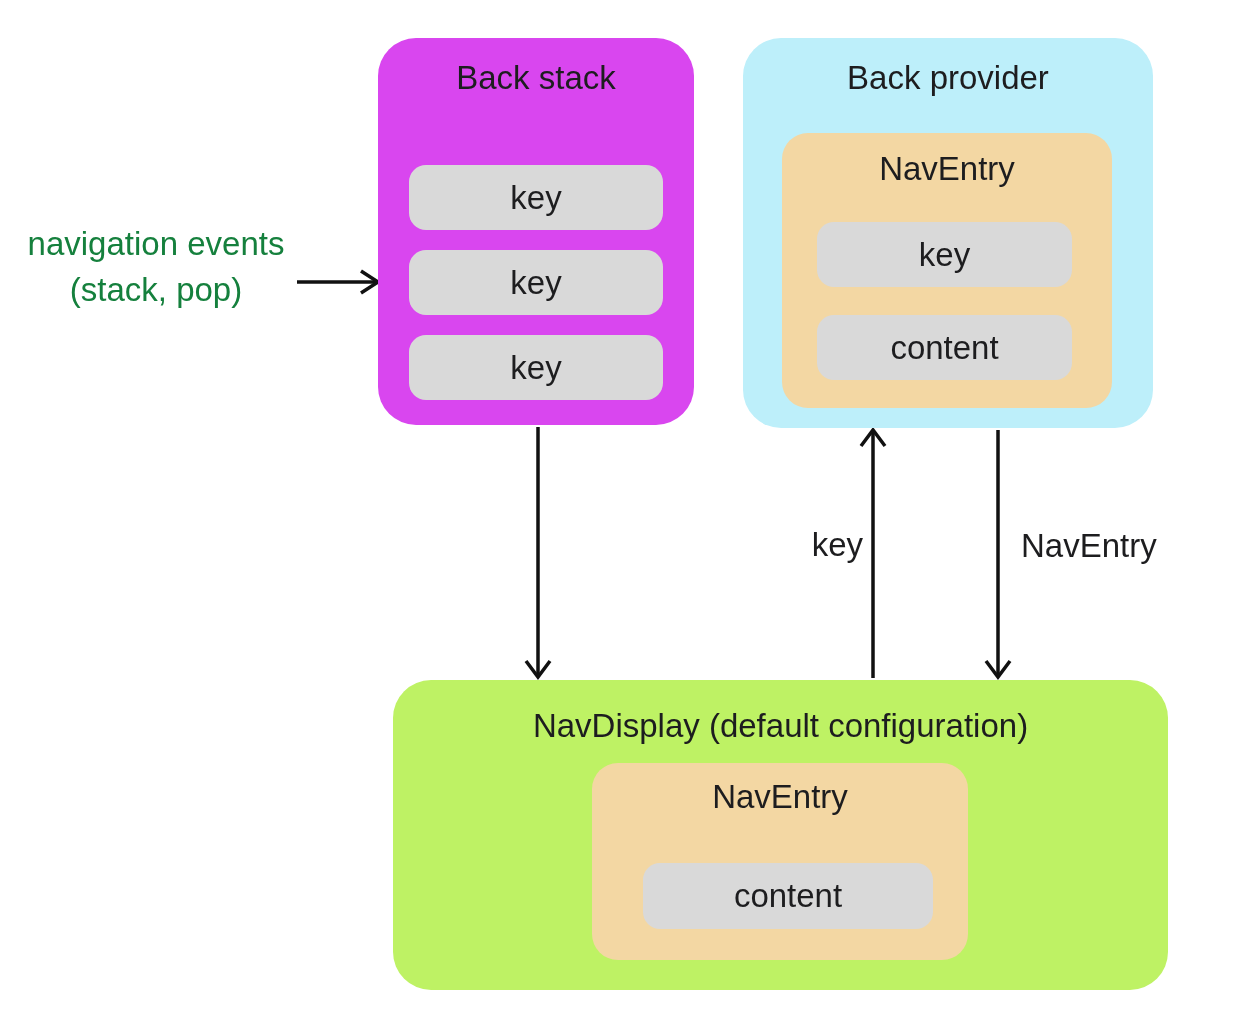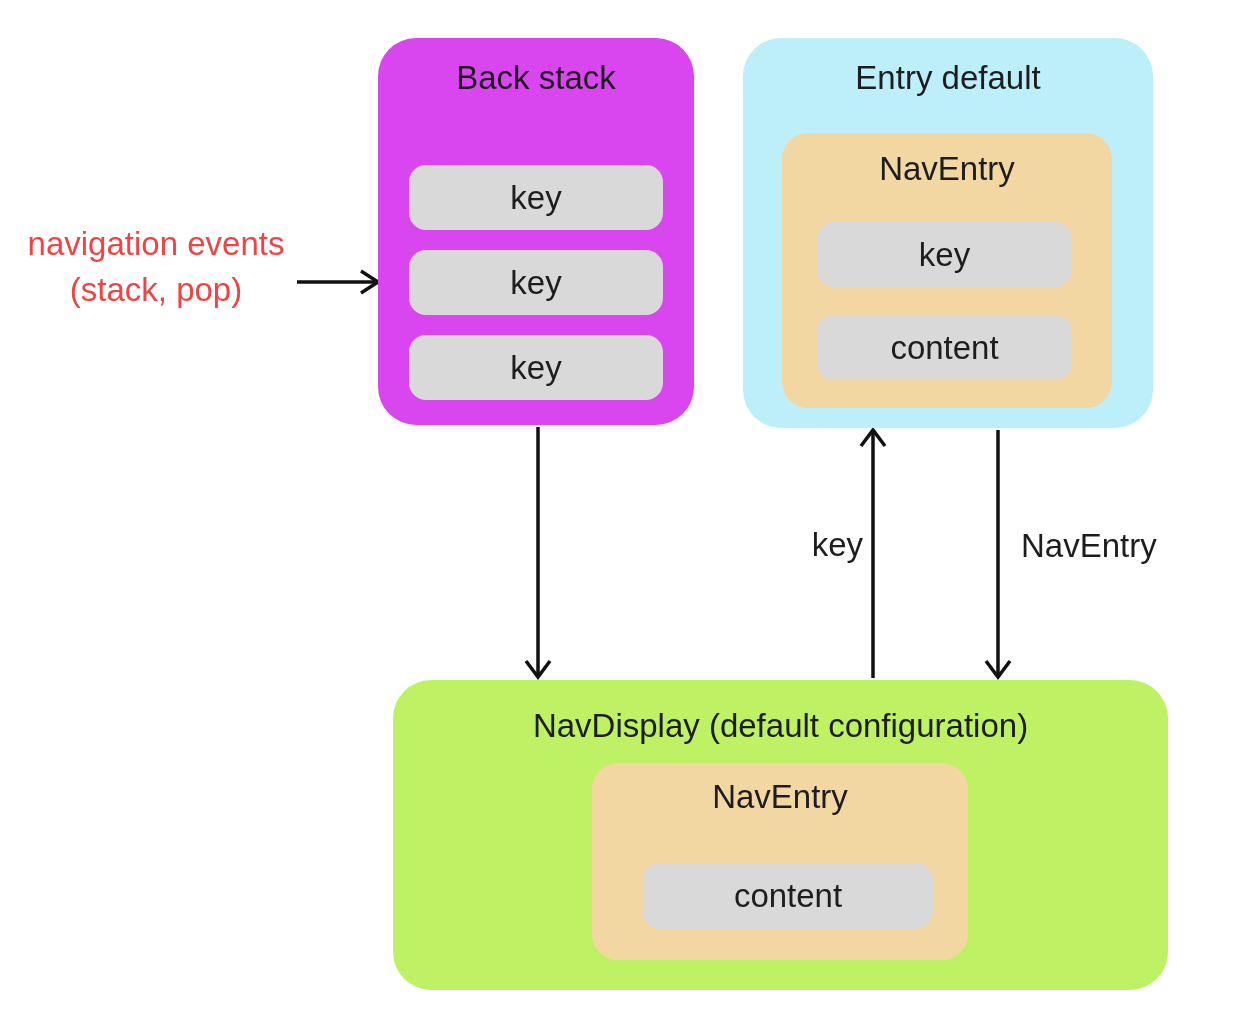--- a/index.html
+++ b/index.html
@@ -31,21 +31,21 @@
     fill: none;
   }
 
   .ext-label {
     left: 8px;
     top: 221px;
     width: 296px;
     text-align: center;
     font-size: 33px;
     line-height: 46px;
-    color: #ef4444;
+    color: #15803d;
   }
 
   .box {
     position: absolute;
     border-radius: 38px;
   }
   .box-title {
     position: absolute;
     left: 0;
     width: 100%;
@@ -133,21 +133,21 @@
   </div>
 
   <div class="box" id="back-stack" style="background: #d946ef;">
     <div class="box-title">Back stack</div>
     <div class="pill" id="bs-pill-1">key</div>
     <div class="pill" id="bs-pill-2">key</div>
     <div class="pill" id="bs-pill-3">key</div>
   </div>
 
   <div class="box" id="entry-provider" style="background: rgb(189, 239, 250);">
-    <div class="box-title">Entry default</div>
+    <div class="box-title">Back provider</div>
     <div class="inner-box" id="ep-naventry" style="background: rgb(243, 215, 163);">
       <div class="box-title">NavEntry</div>
       <div class="pill" id="ep-key-pill">key</div>
       <div class="pill" id="ep-content-pill">content</div>
     </div>
   </div>
 
   <div class="box" id="nav-display" style="background: #bef264; margin-left: 15px;">
     <div class="box-title">NavDisplay (default configuration)</div>
     <div class="inner-box" id="nd-naventry" style="background: rgb(243, 215, 163);">

